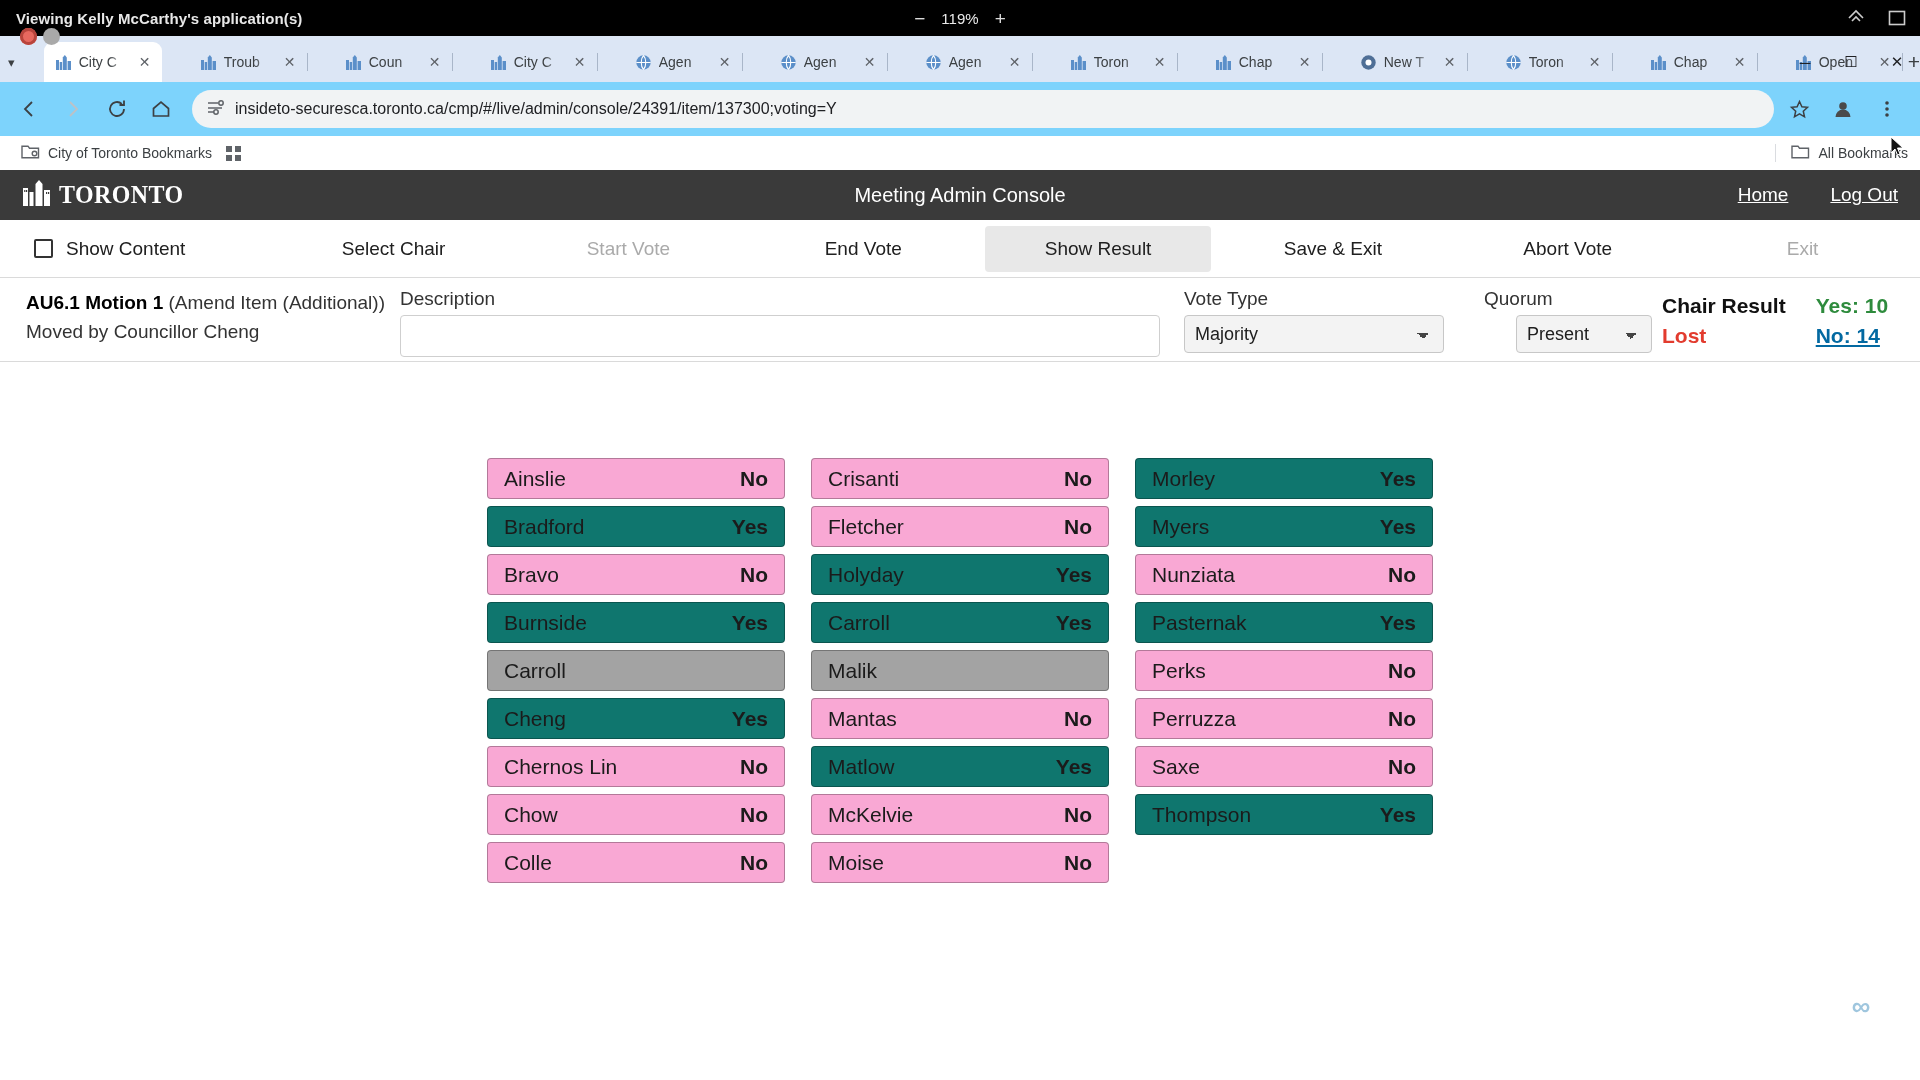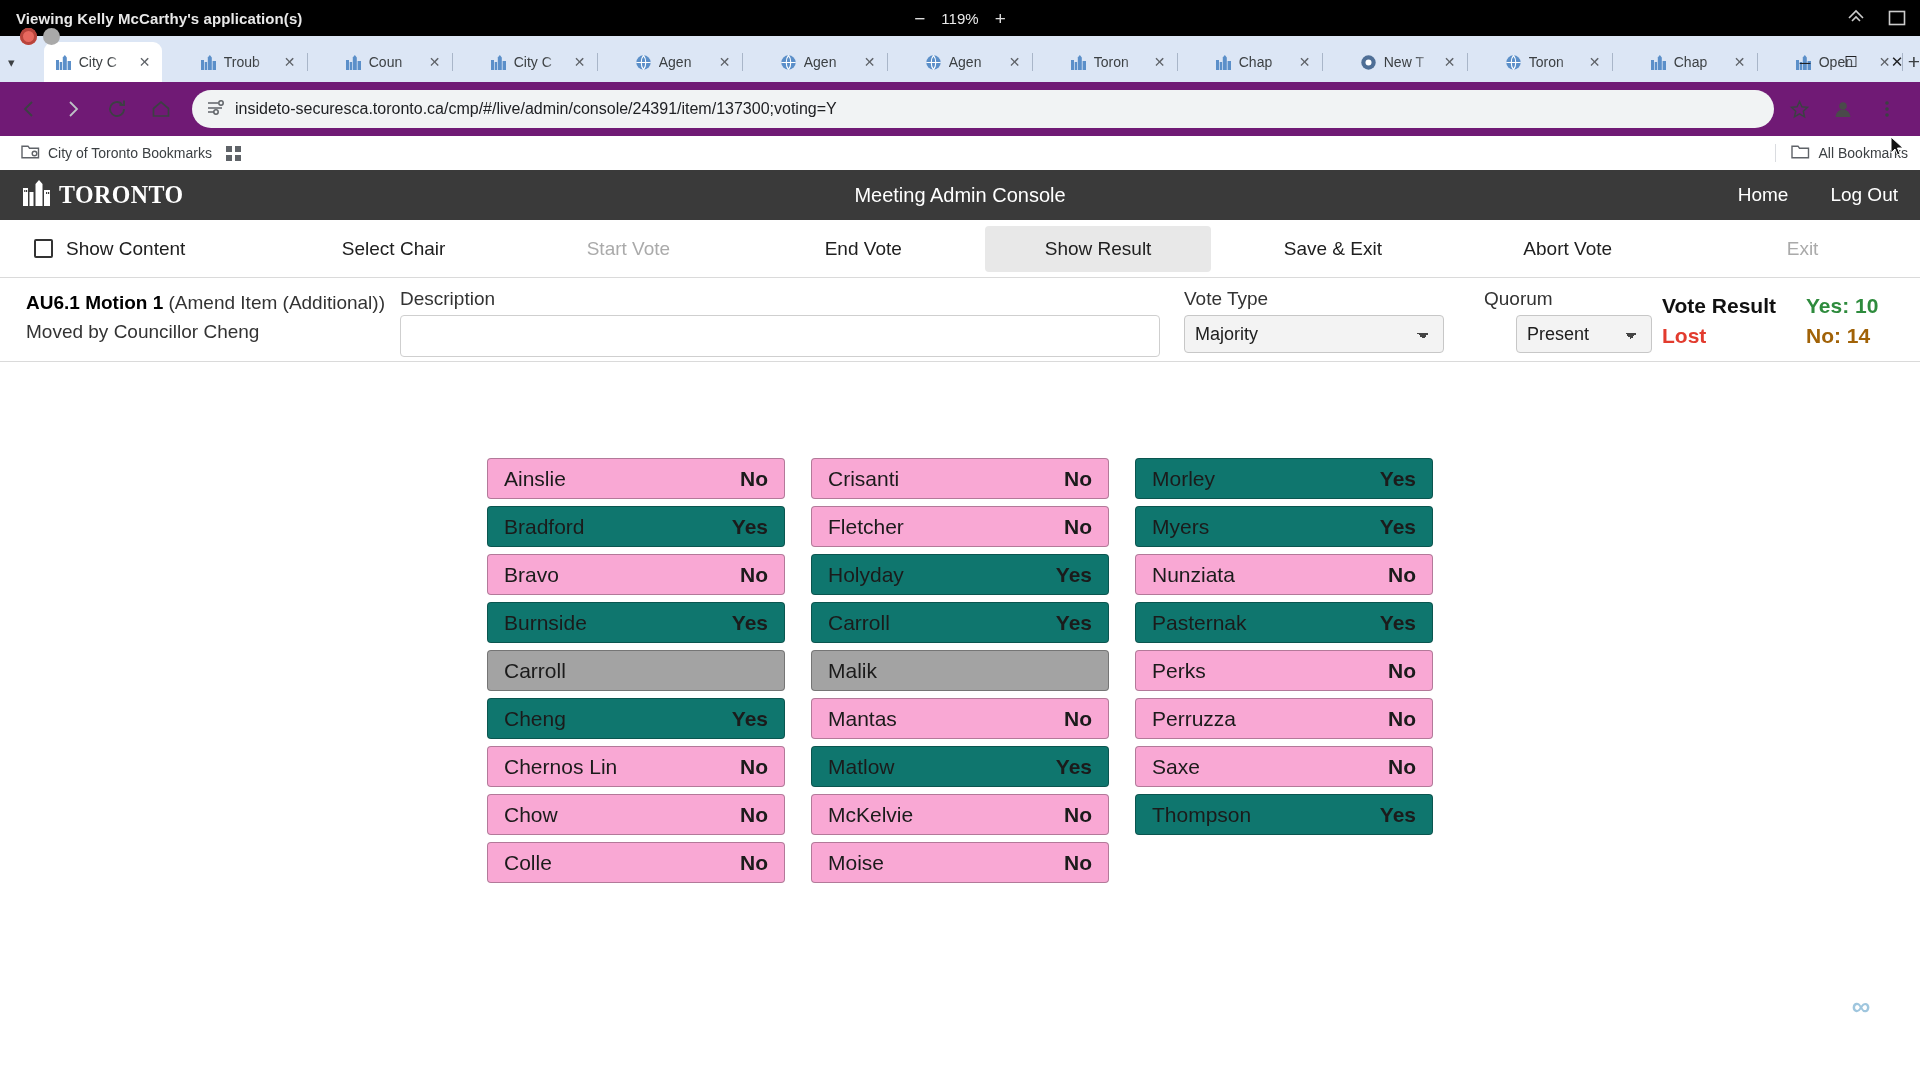--- a/index.html
+++ b/index.html
@@ -59,21 +59,21 @@
   .tab.active{ background:#fff; }
   .tab .sep{ position:absolute; right:-1px; top:11px; height:18px; width:1px; background:#a9b6c9; }
   .newtab{ width:34px;height:34px;display:flex;align-items:center;justify-content:center;
     font-size:21px;color:#3c4043; margin-left:6px; margin-bottom:3px;}
   .winctl{ position:absolute; right:0; bottom:0; height:40px; display:flex; align-items:center; }
   .winctl div{ width:46px; height:40px; display:flex;align-items:center;justify-content:center;
     color:#202124; font-size:15px; }
 
   
   .toolbar{
-    height:54px; background:#701a75; display:flex; align-items:center; gap:6px;
+    height:54px; background:#7dd3fc; display:flex; align-items:center; gap:6px;
     padding:0 14px 0 10px;
   }
   .navbtn{ width:38px;height:38px;border-radius:50%;display:flex;align-items:center;justify-content:center;
     color:#3c4043; }
   .navbtn.dim{ color:#bdc1c6; }
   .omnibox{
     flex:1 1 auto; height:38px; background:#f1f3f4; border-radius:19px;
     display:flex; align-items:center; gap:10px; padding:0 14px; margin-left:6px;
     font-size:16px; color:#202124;
   }
@@ -100,21 +100,21 @@
   .logo{ display:flex; align-items:center; gap:7px; }
   .logo-word{
     font-family:"Liberation Serif", serif;
     font-weight:700; font-size:26px; letter-spacing:.5px;
     transform:scaleX(.92); transform-origin:left center;
   }
   .app-title{
     position:absolute; left:50%; transform:translateX(-50%);
     font-size:20px; font-weight:400; color:#fff;
   }
-  .hdr-right{ margin-left:auto; display:flex; align-items:center; gap:42px; font-size:19px; }
+  .hdr-right{ margin-left:auto; display:flex; align-items:center; gap:42px; font-size:19px;text-decoration:underline; }
 
   
   .actionbar{
     height:58px; background:#fff; border-bottom:1px solid #dadada;
     display:flex; align-items:center; font-size:19px; color:#202020;
   }
   .act{
     flex:1 1 0; display:flex; align-items:center; justify-content:center; gap:13px;
     height:46px; margin:0 4px; border-radius:4px;
   }
@@ -149,21 +149,21 @@
     background-position:calc(100% - 20px) 17px, calc(100% - 14px) 17px;
     background-size:6px 6px,6px 6px; background-repeat:no-repeat;
   }
   .sel.small{ width:136px;margin-left:32px; }
   .mb-q{ margin-left:10px; width:170px; }
   .mb-res{ margin-left:8px; display:grid; grid-template-columns:auto auto; column-gap:30px; row-gap:6px;
     padding-top:6px;}
   .mb-res .r1{ font-size:21px; font-weight:700; color:#111; }
   .mb-res .r2{ font-size:21px; font-weight:700; color:#2e8b3d; }
   .mb-res .r3{ font-size:21px; font-weight:700; color:#e23b2e; }
-  .mb-res .r4{ font-size:21px; font-weight:700; color:#a16207; }
+  .mb-res .r4{ font-size:21px; font-weight:700; color:#0369a1;text-decoration:underline; }
 
   
   .votewrap{
     display:flex; justify-content:center; gap:26px; margin-top:96px;
   }
   .votecol{ display:flex; flex-direction:column; gap:7px; }
   .vrow{
     width:298px; height:41px; border-radius:4px; display:flex; align-items:center;
     justify-content:space-between; padding:0 16px; font-size:21px; color:#1b1b1b;
     border:1px solid rgba(0,0,0,.28);
@@ -535,21 +535,21 @@
     <div class="mb-label">Vote Type</div>
     <select class="sel" id="vote-type-select"><option value="Majority">Majority</option></select>
   </div>
 
   <div class="mb-q">
     <div class="mb-label">Quorum</div>
     <select class="sel small" id="quorum-select"><option value="Present">Present</option></select>
   </div>
 
   <div class="mb-res">
-    <div class="r1">Vote Result</div>
+    <div class="r1">Chair Result</div>
     <div class="r2">Yes: 10</div>
     <div class="r3">Lost</div>
     <div class="r4">No: 14</div>
   </div>
 </div>
 
 <div class="votewrap" id="votewrap">
     <div class="votecol">
       <div class="vrow no">
         <span class="vname">Ainslie</span>

